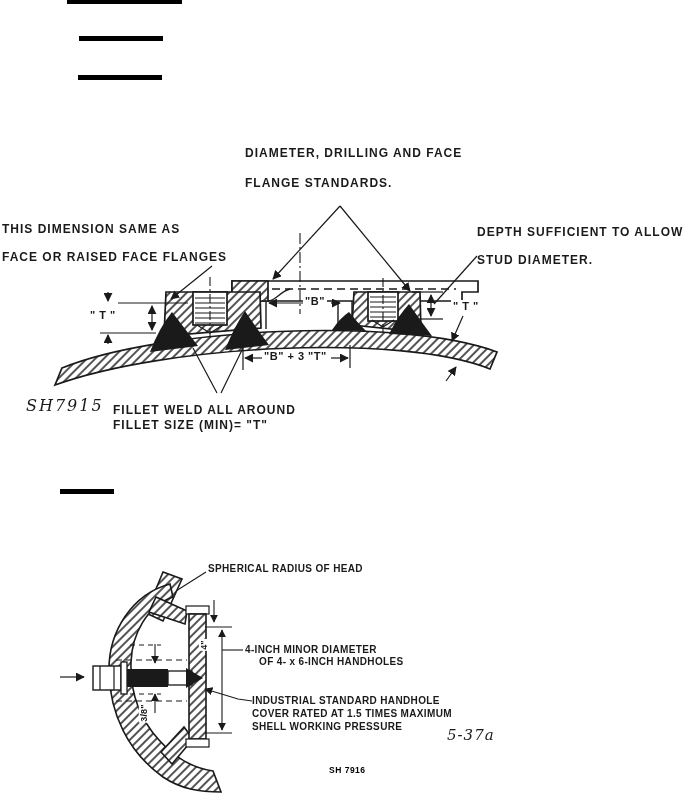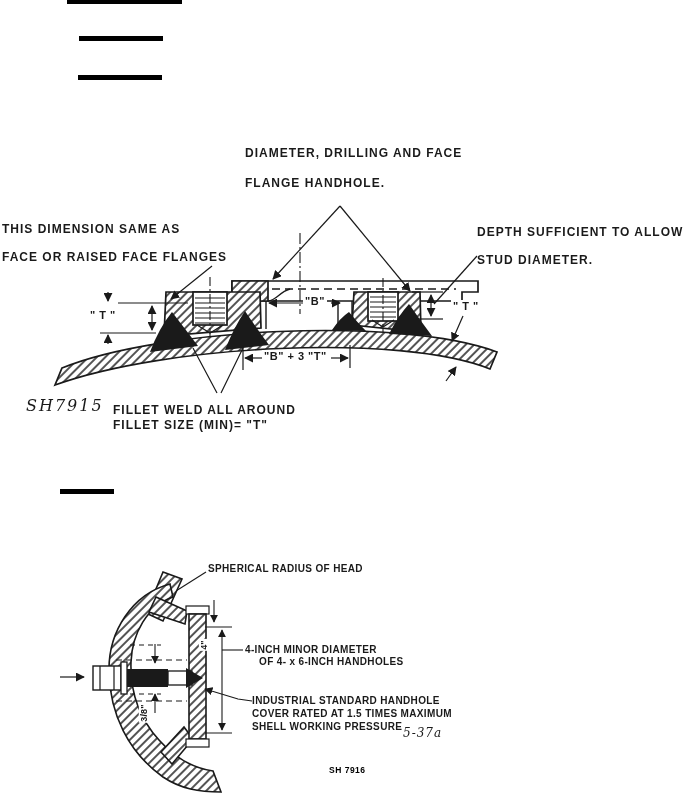--- a/index.html
+++ b/index.html
@@ -11,21 +11,21 @@
   .red{position:absolute;background:#000;}
   svg.art{position:absolute;left:0;top:0;}
   .t{position:absolute;font-weight:bold;white-space:nowrap;}
   .f1{font-size:12px;letter-spacing:1px;line-height:13px;}
   .f2{font-size:10px;letter-spacing:.35px;line-height:11px;text-align:right;}
   .dim{background:#fff;padding:0 2px;font-size:11px;letter-spacing:.5px;}
   .dim2{background:#fff;padding:0 1px;font-size:9px;letter-spacing:.2px;}
   .hand{font-family:"DejaVu Serif",serif;font-style:italic;font-weight:normal;
         font-size:16px;letter-spacing:2px;}
   .hand2{font-family:"DejaVu Serif",serif;font-style:italic;font-weight:normal;
-        font-size:12px;letter-spacing:1px;}
+        font-size:15px;letter-spacing:1px;margin-left:44px;}
   .rot{transform:rotate(-90deg);transform-origin:center;}
   .ph{font-size:8.5px;letter-spacing:.5px;font-weight:bold;color:#000;}
 </style>
 </head>
 <body>
 
 <div class="page">
 
   <div class="red" style="left:67px;top:0;width:115px;height:4px"></div>
   <div class="red" style="left:79px;top:36px;width:84px;height:5px"></div>
@@ -136,21 +136,21 @@
       <path d="M205,627 H232 M205,733 H232" stroke-width="1.1"></path>
       <line x1="222" y1="630" x2="222" y2="730" stroke-width="1.1" marker-start="url(#ah)" marker-end="url(#ah)"></line>
       <line x1="214" y1="600" x2="214" y2="622" stroke-width="1.1" marker-end="url(#ah)"></line>
       <line x1="222" y1="650" x2="243" y2="650" stroke-width="1.1"></line>
 
       <path d="M252,701 L238,699 L205,689" stroke-width="1.1" marker-end="url(#ah)"></path>
     </g>
   </svg>
 
   <div class="t f1" style="left:245px;top:147px">DIAMETER, DRILLING AND FACE</div>
-  <div class="t f1" style="left:245px;top:177px">FLANGE HANDHOLE.</div>
+  <div class="t f1" style="left:245px;top:177px">FLANGE STANDARDS.</div>
 
   <div class="t f1" style="left:2px;top:223px">THIS DIMENSION SAME AS</div>
   <div class="t f1" style="left:2px;top:251px">FACE OR RAISED FACE FLANGES</div>
 
   <div class="t f1" style="left:477px;top:226px">DEPTH SUFFICIENT TO ALLOW</div>
   <div class="t f1" style="left:477px;top:254px">STUD DIAMETER.</div>
 
   <div class="t f1" style="left:113px;top:404px">FILLET WELD ALL AROUND</div>
   <div class="t f1" style="left:113px;top:419px">FILLET SIZE  (MIN)= "T"</div>
 

